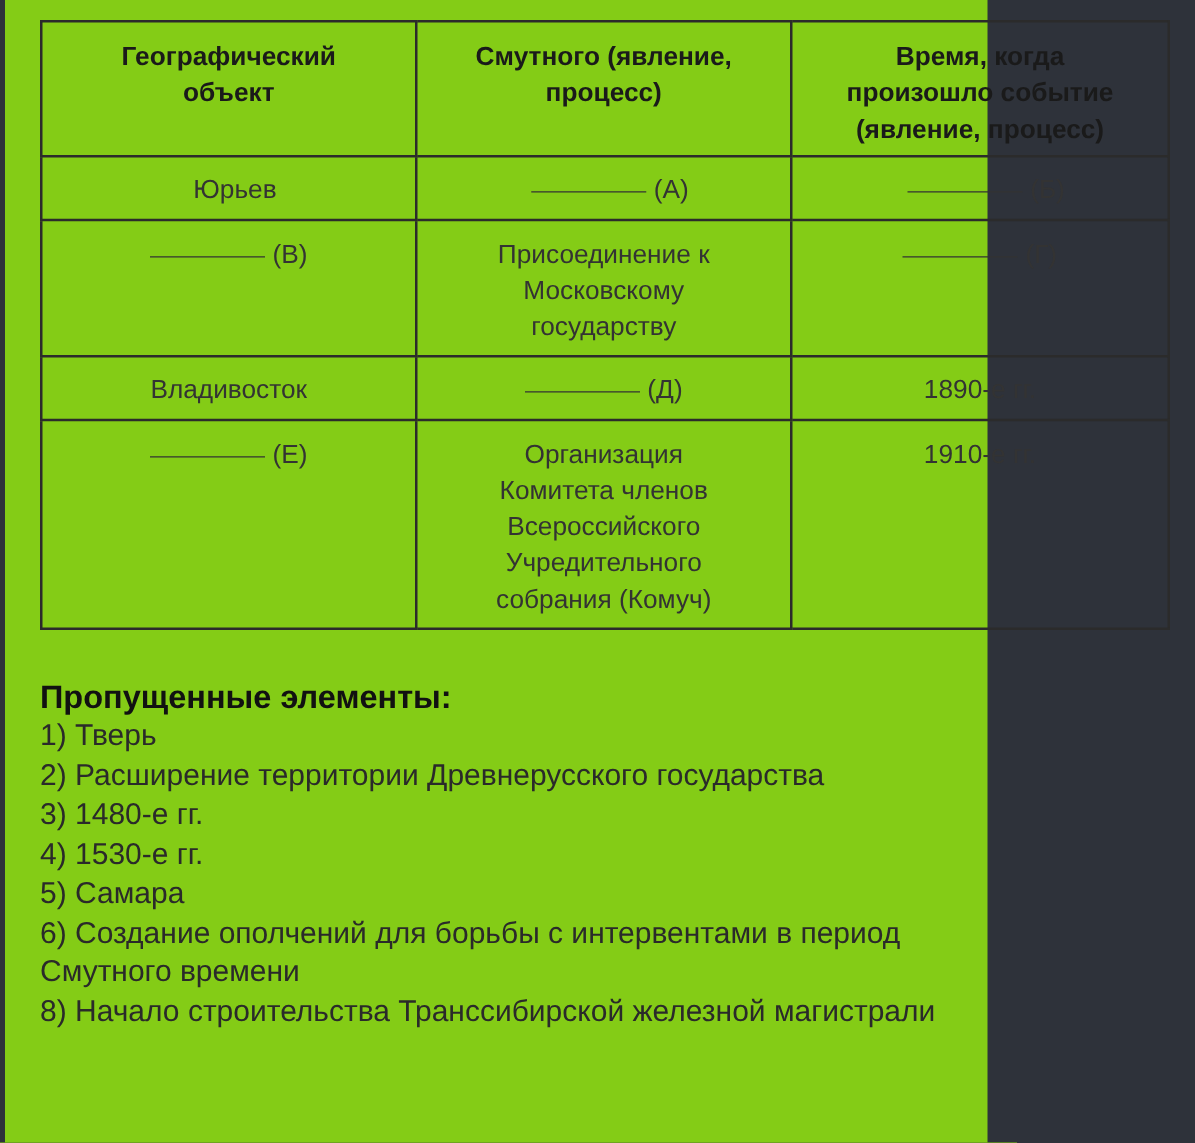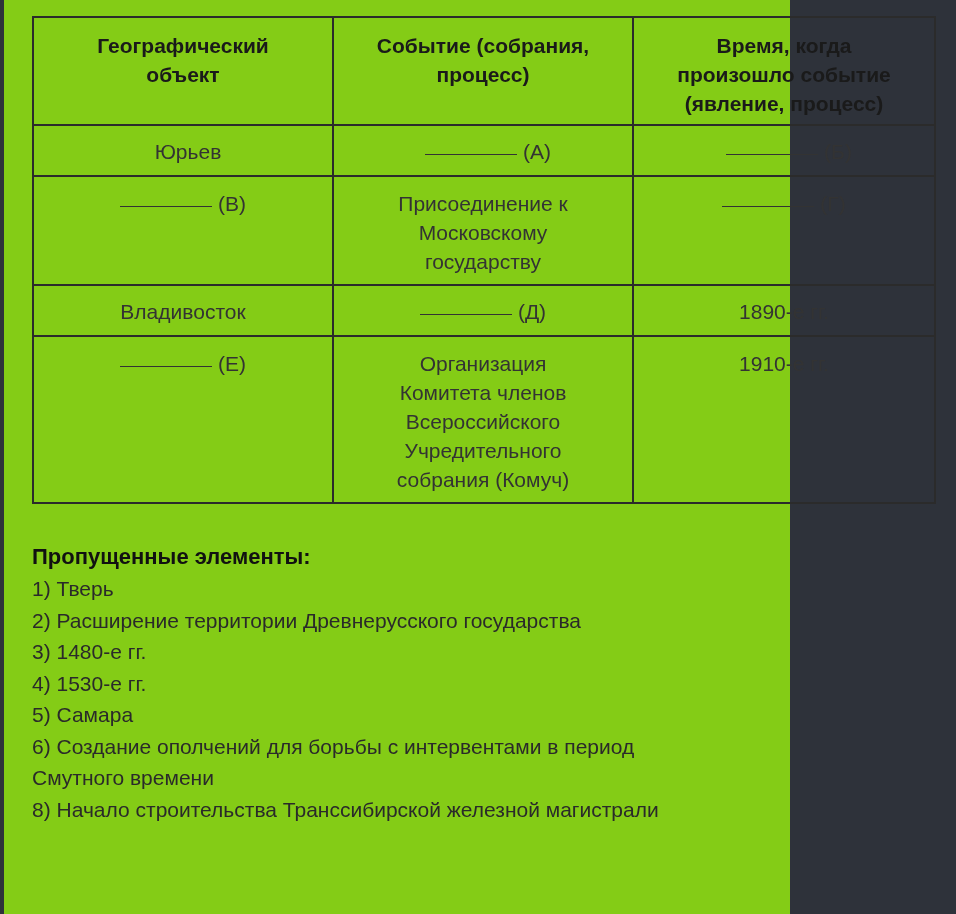--- a/index.html
+++ b/index.html
@@ -64,52 +64,52 @@
       height: 0;
     }
 
     .missing {
       position: absolute;
       left: 28px;
       top: 541px;
       width: 900px;
     }
     .missing-title {
-      font-size: 22px;
+      font-size: 26px;
       font-weight: bold;
       line-height: 32px;
       color: #111111;
     }
     .missing-list {
       list-style: none;
       margin: 0;
       padding: 0;
     }
     .missing-list li {
-      font-size: 21px;
+      font-size: 24px;
       line-height: 31.5px;
       color: #2a2a2a;
     }
   </style>
 </head>
 <body>
 
 <div class="page">
 
   <table class="task-table">
     <colgroup>
       <col class="c1">
         <col class="c2">
         <col class="c3">
     </colgroup>
     <thead>
       <tr>
         <th>Географический
 объект</th>
-        <th>Событие (собрания,
+        <th>Смутного (явление,
 процесс)</th>
         <th>Время, когда
 произошло событие
 (явление, процесс)</th>
       </tr>
     </thead>
     <tbody>
       <tr class="row-1">
         <td><span>Юрьев</span></td>
         <td><span class="blank"></span><span>(А)</span></td>

